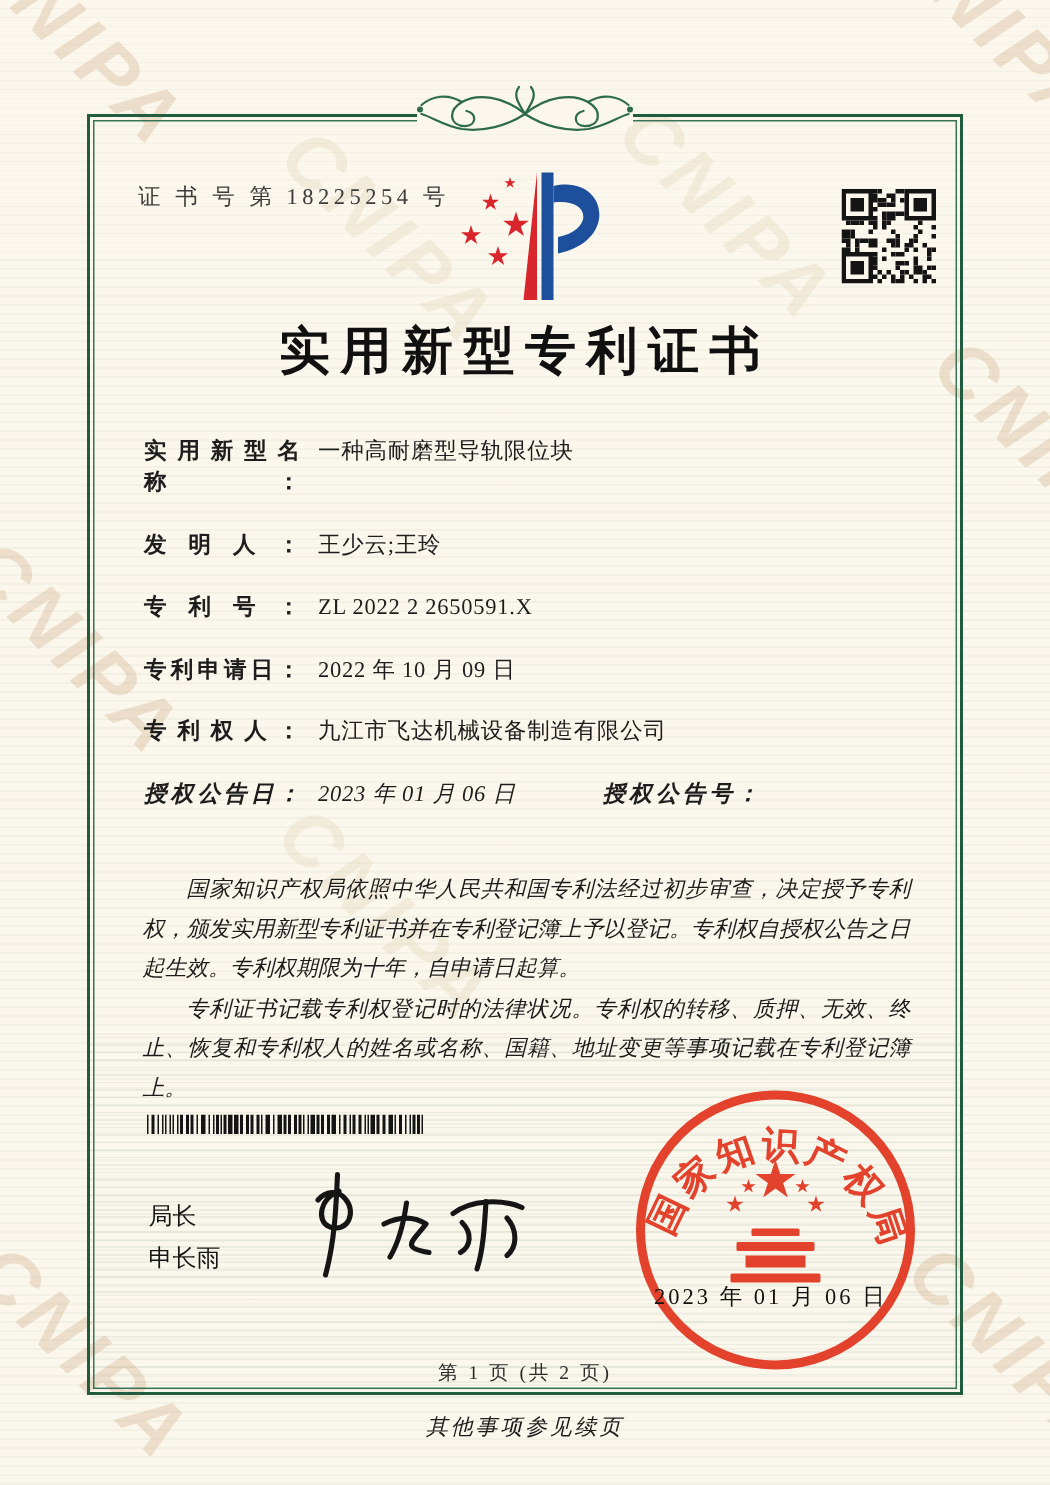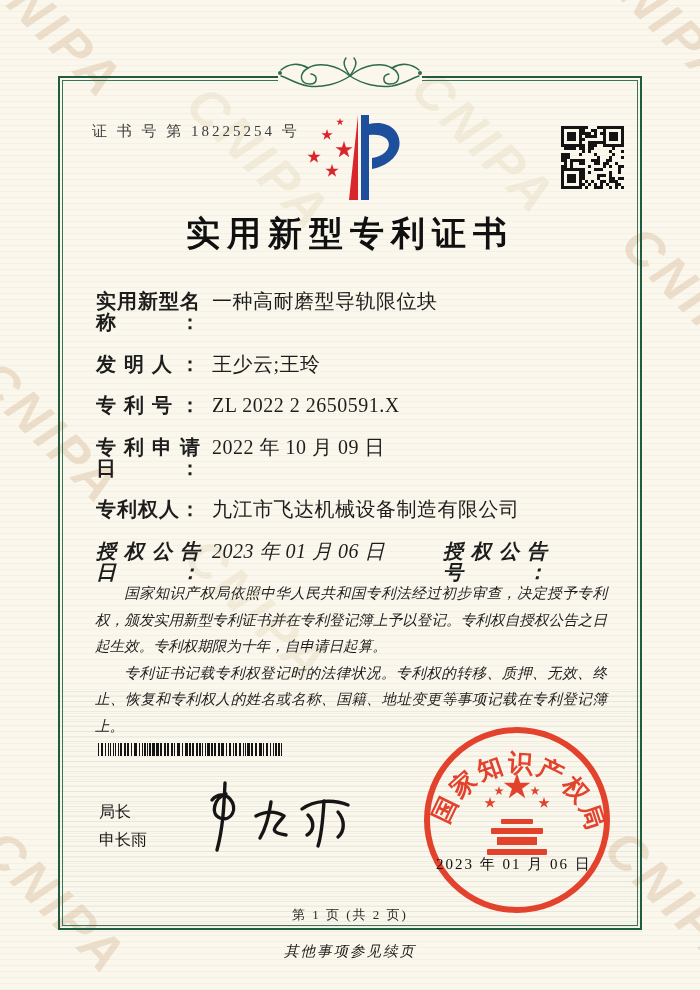--- a/index.html
+++ b/index.html
@@ -30,21 +30,21 @@
   .frame .inner{position:absolute;inset:2px;border:1px solid #3a7458;}
   .ornament{position:absolute;left:248px;top:55px;width:204px;height:42px;z-index:3;}
   
   .cert-no{position:absolute;left:92px;top:122px;font-size:15px;letter-spacing:3px;color:#3c3c3c;z-index:2;}
   .logo{position:absolute;left:294px;top:110px;width:112px;height:98px;z-index:2;}
   .qr{position:absolute;left:561px;top:126px;width:63px;height:63px;z-index:2;}
   .title{position:absolute;left:0;top:211px;width:700px;text-align:center;
     font-size:34px;font-weight:700;letter-spacing:7px;color:#101010;z-index:2;}
   
   .fields{position:absolute;left:96px;top:291px;width:490px;z-index:2;}
-  .frow{display:flex;align-items:baseline;margin-bottom:20.5px;font-size:20px;line-height:21px;}
+  .frow{display:flex;align-items:baseline;margin-bottom:20.5px;font-size:15px;line-height:21px;}
   .flabel{display:inline-block;width:104px;text-align:justify;text-align-last:justify;
     font-weight:600;color:#1d1d1d;flex:none;}
   .fvalue{margin-left:12px;color:#1d1d1d;letter-spacing:0.5px;}
   .grant-row{display:flex;gap:0;font-style:italic;}
   .grant-row .pair{display:flex;align-items:baseline;}
   .grant-row .pair2{margin-left:58px;}
   
   .paras{position:absolute;left:95px;top:580px;width:512px;z-index:2;
     font-size:14.6px;line-height:26.5px;font-style:italic;color:#1c1c1c;text-align:justify;}
   .paras p{margin:0;text-indent:2em;}

